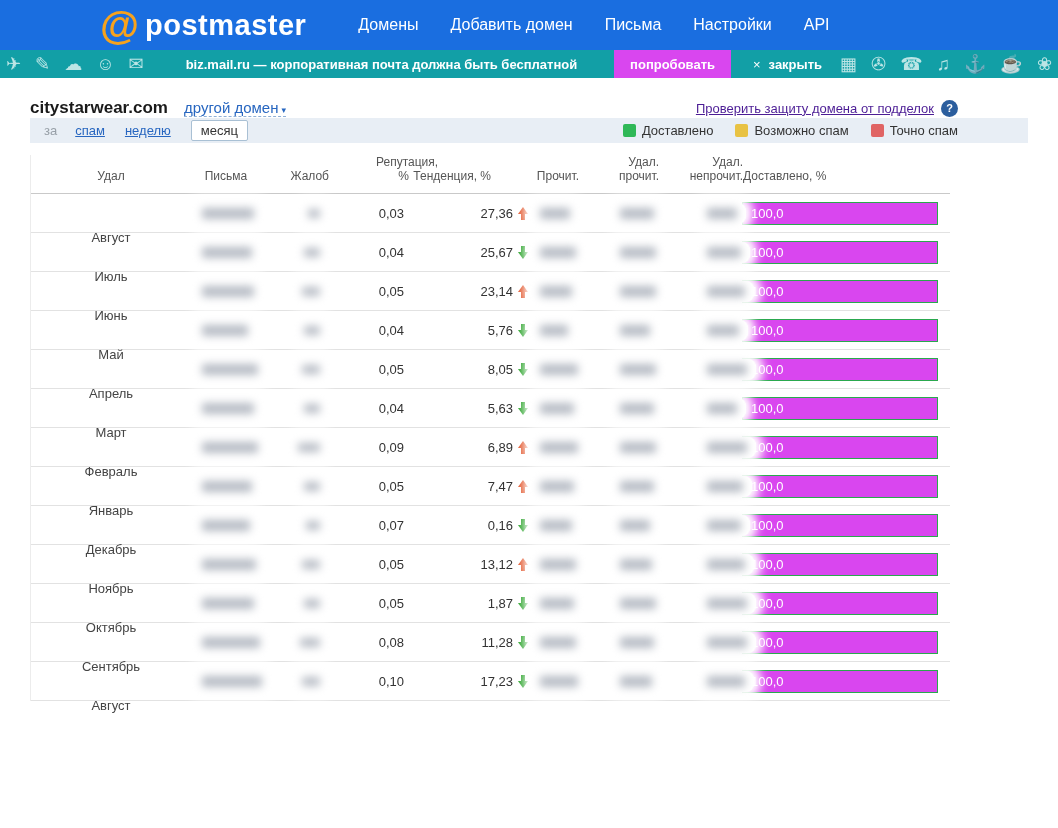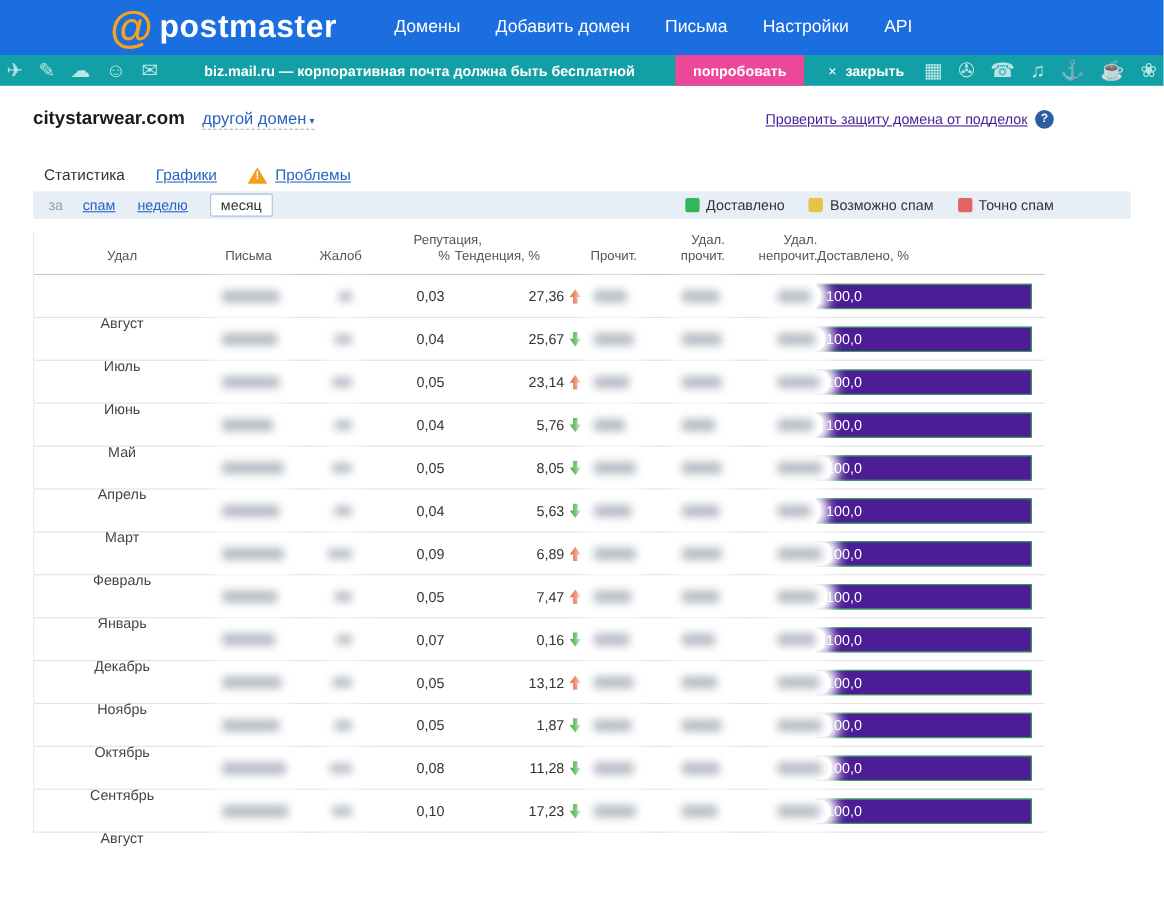--- a/index.html
+++ b/index.html
@@ -23,21 +23,21 @@
   
   .promo {
     height:28px; background:#129fa6; display:flex; align-items:center;
     padding:0 6px; overflow:hidden; white-space:nowrap;
   }
   .doodles { display:flex; gap:14px; color:#d9f2f1; font-size:18px; line-height:28px; opacity:.85; }
   .doodles span { display:inline-block; }
   .promo-msg { color:#fff; font-size:13px; font-weight:bold; margin-left:42px; }
   .promo-spacer { flex:1; }
   .try-btn {
-    background:#ec4899; color:#fff; border:none; font-size:13px; font-weight:bold;
+    background:#d946ef; color:#fff; border:none; font-size:13px; font-weight:bold;
     height:44px; padding:0 16px; cursor:pointer; font-family:inherit;
   }
   .promo-close { display:flex; align-items:center; gap:8px; color:#fff; margin:0 18px 0 22px; cursor:pointer; }
   .promo-close .x { font-size:13px; }
   .promo-close .lbl { font-size:13px; font-weight:bold; }
 
   
   .domain-row {
     display:flex; align-items:center; justify-content:space-between;
     margin:20px 100px 0 30px;
@@ -114,21 +114,21 @@
   .arrow::before { content:""; position:absolute; left:0;
     border-left:5px solid transparent; border-right:5px solid transparent; }
   .arrow::after { content:""; position:absolute; left:3px; width:4px; }
   .arrow.up { color:#e2552b; }
   .arrow.down { color:#28a228; }
   .arrow.up::before { top:0; border-bottom:7px solid #e2552b; }
   .arrow.up::after { top:6px; height:7px; background:#e2552b; }
   .arrow.down::before { bottom:0; border-top:7px solid #28a228; }
   .arrow.down::after { top:0; height:7px; background:#28a228; }
 
-  .bar { width:196px; height:23px; background:#4c1d95; border:1px solid #2aa84e;
+  .bar { width:196px; height:23px; background:#d946ef; border:1px solid #2aa84e;
     color:#fff; display:flex; align-items:center; padding-left:8px; font-size:13px; }
 </style>
 </head>
 <body>
 
 <div class="page">
 
   <div class="topbar">
     <div class="logo">
       <span class="logo-at">@</span>
@@ -175,32 +175,20 @@
       <span class="other-domain">
         <span>другой домен</span><span class="caret">▾</span>
       </span>
     </div>
     <div class="check-link-wrap">
       <a class="check-link">Проверить защиту домена от подделок</a>
       <span class="q-icon">?</span>
     </div>
   </div>
 
-  <div class="tabs">
-      <div class="tab active">
-        <span class="tab-label">Статистика</span>
-      </div>
-      <div class="tab">
-        <span class="tab-label">Графики</span>
-      </div>
-      <div class="tab">
-        <span class="warn-icon"></span>
-        <span class="tab-label">Проблемы</span>
-      </div>
-    </div>
 
   <div class="strip">
     <span class="za">за</span>
     <div class="period-opts">
         <span class="period-link">спам</span>
         <span class="period-link">неделю</span>
         <span class="period-link selected">месяц</span>
       </div>
     <span class="strip-spacer"></span>
     <div class="legend">

